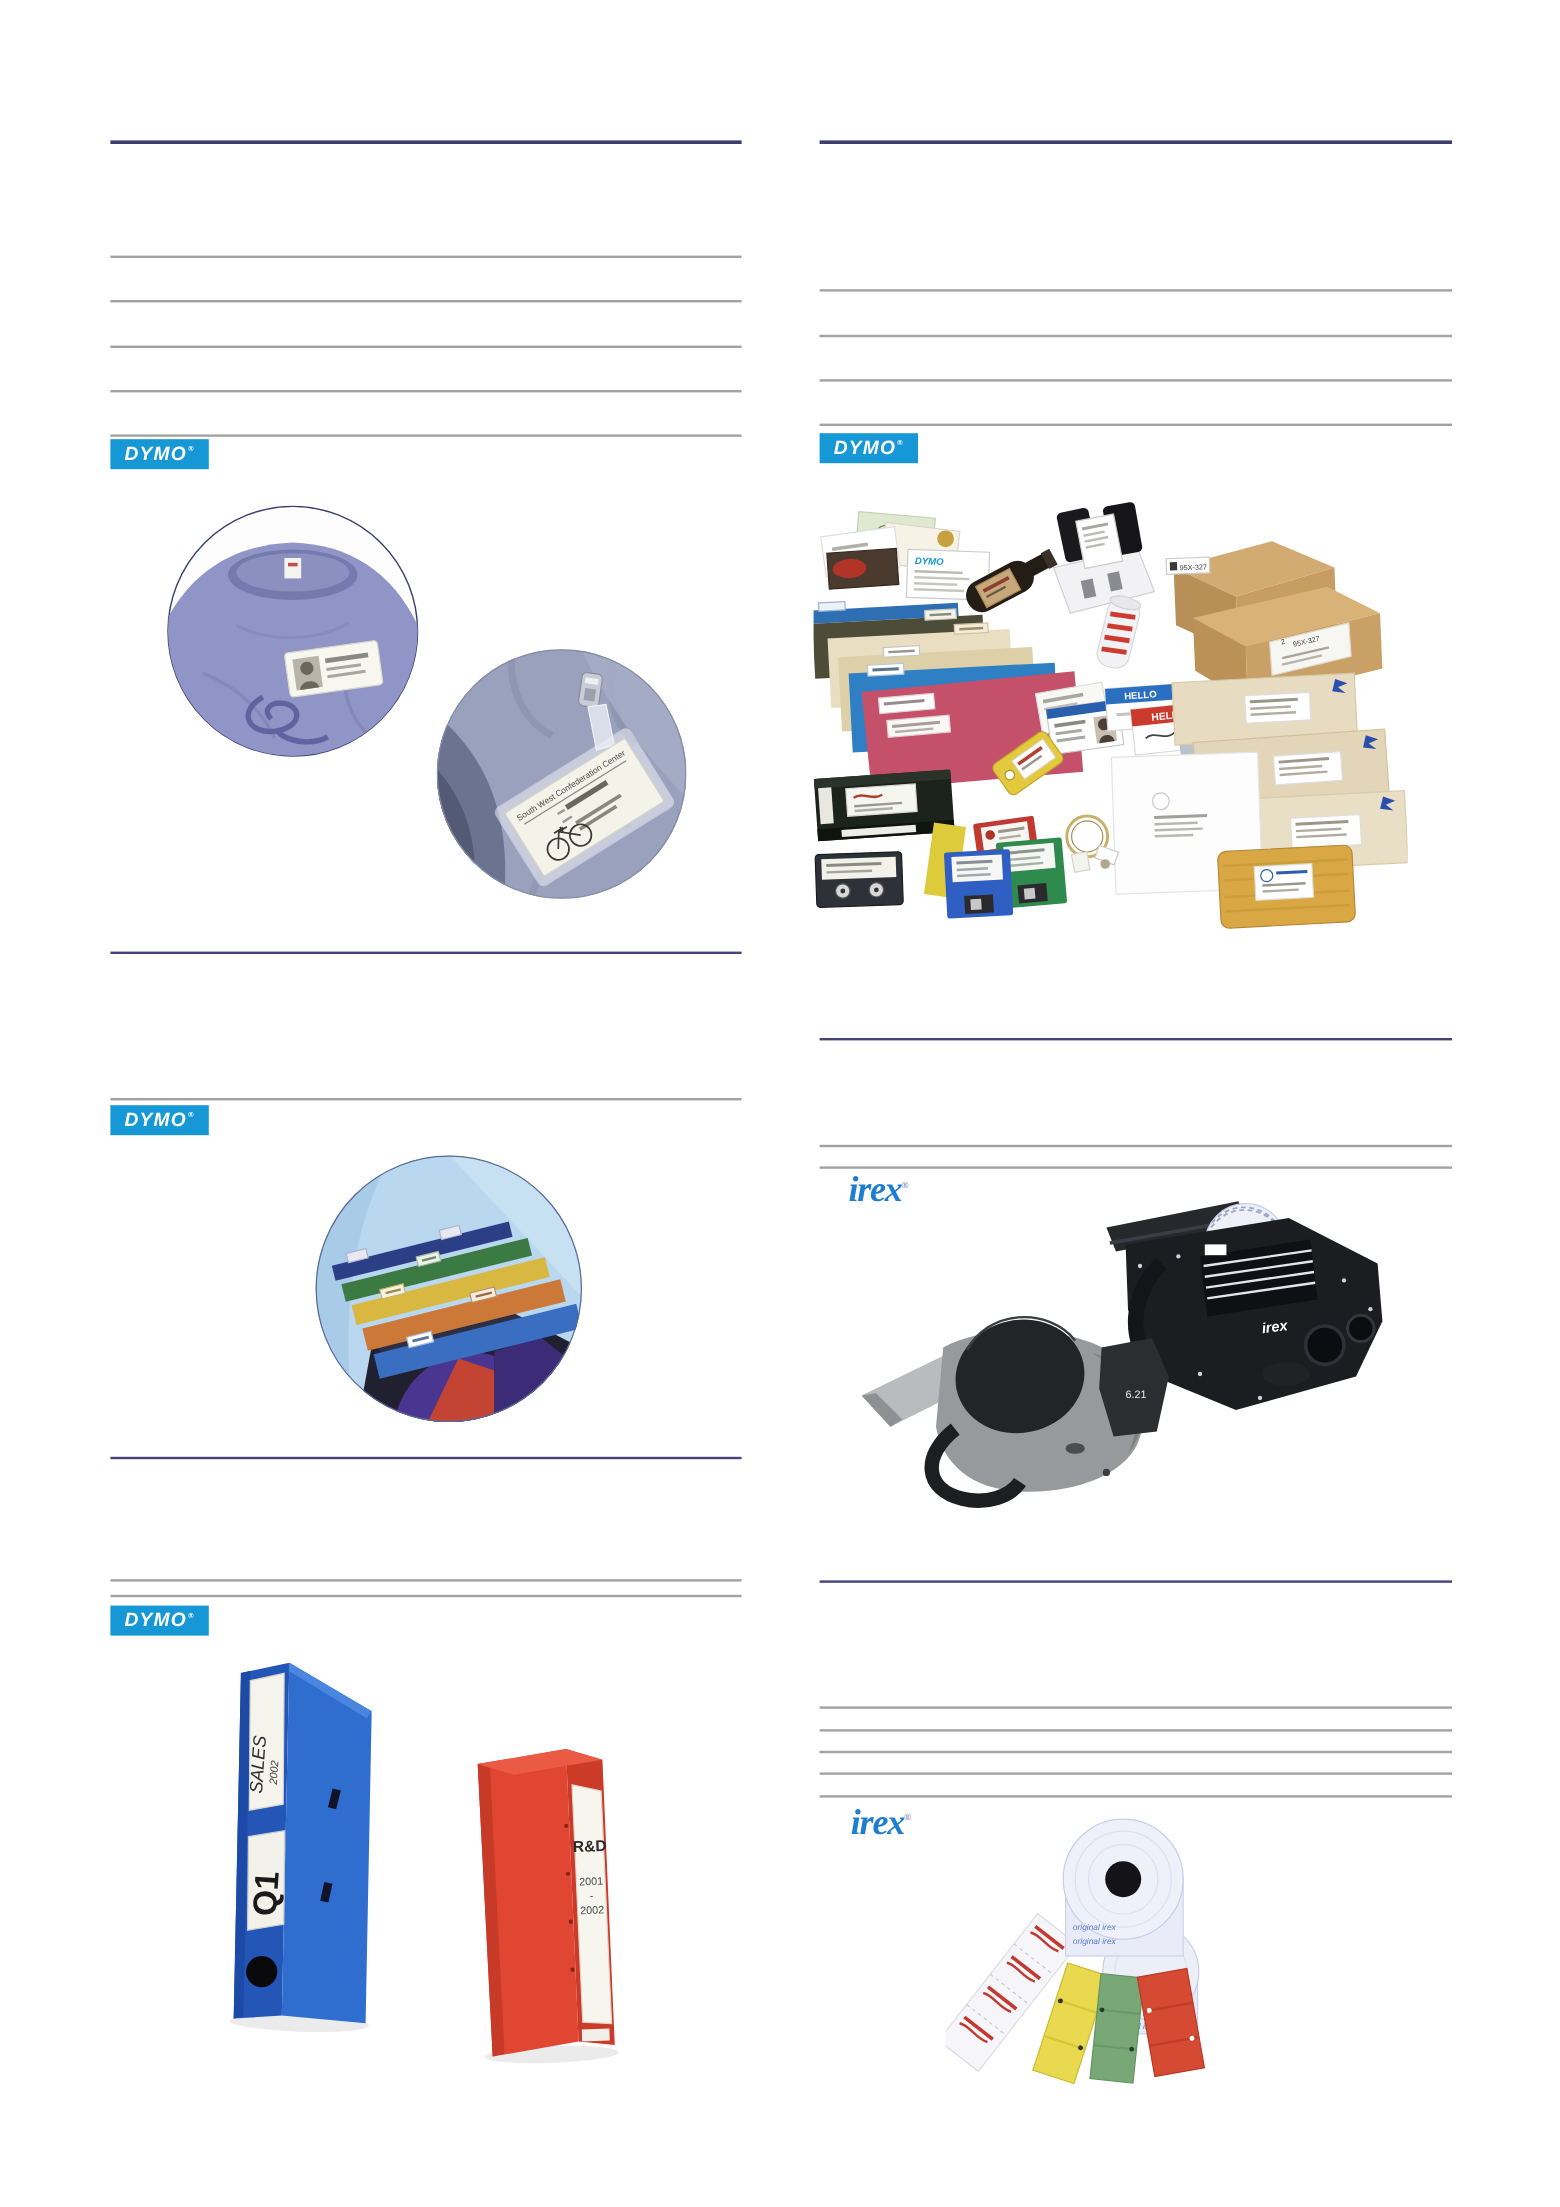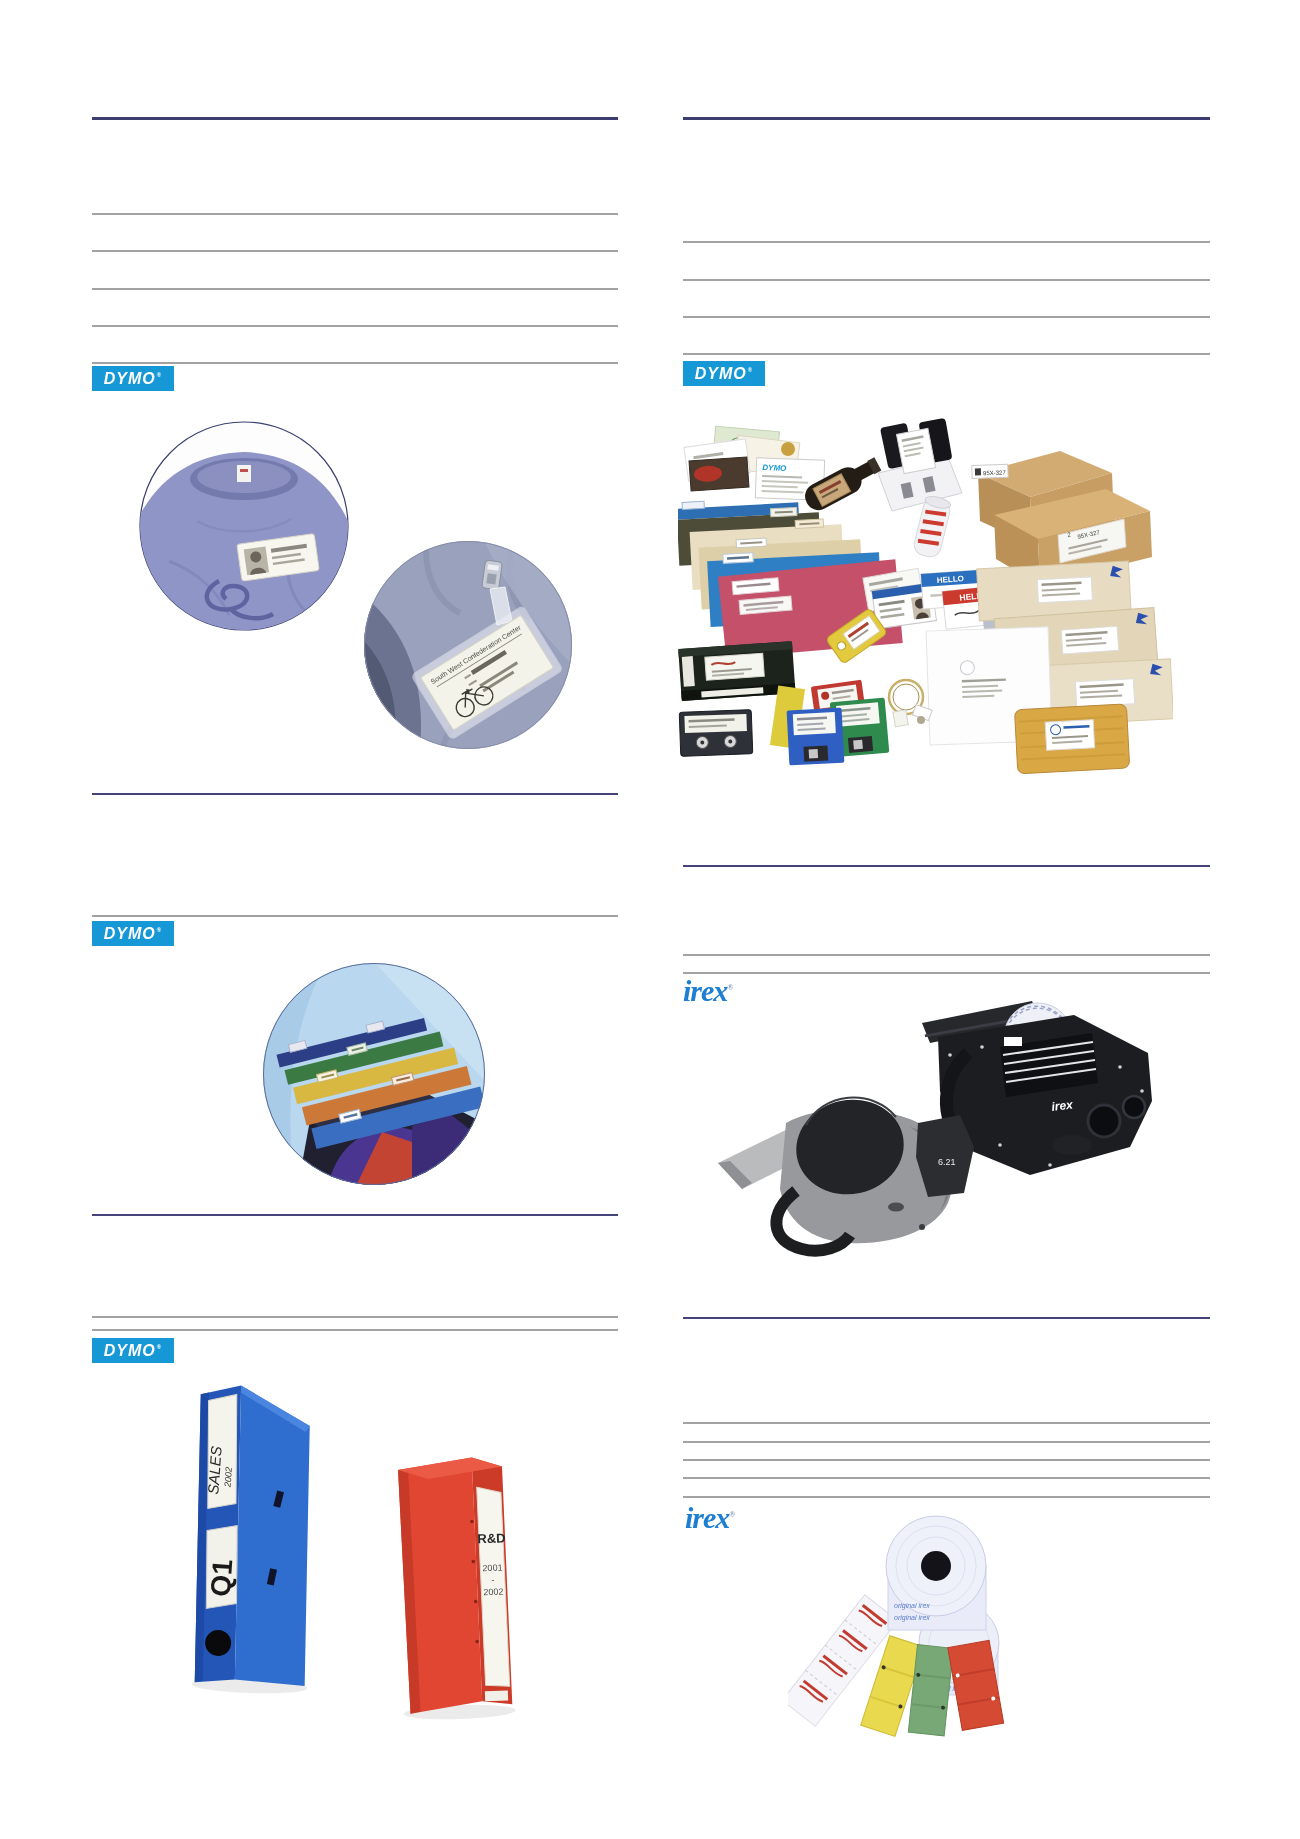--- a/index.html
+++ b/index.html
@@ -11,21 +11,21 @@
   .rule-navy-thin { height:2px; background:#44447a; }
   .rule-gray  { height:2px; background:#a2a2a2; }
 
   .dymo-logo { position:absolute; width:82px; height:25px; background:#1697d6;
                color:#ffffff; display:flex; align-items:center; justify-content:center;
                font-weight:bold; font-style:italic; font-size:16px; letter-spacing:1px; }
   .dymo-logo sup { font-size:6px; font-style:normal; margin-left:1px; transform:translateY(-4px); }
 
   .irex-logo { position:absolute; color:#1e7fd2; font-family:"Liberation Serif", serif;
                font-weight:bold; font-style:italic; font-size:30px; line-height:20px;
-               letter-spacing:-1px; }
+               letter-spacing:-1px;margin-left:24px; }
   .irex-logo sup { font-size:8px; color:#8899bb; font-style:normal; letter-spacing:0; }
 
   .photo { position:absolute; }
   svg text { font-family:"Liberation Sans", sans-serif; }
 </style>
 </head>
 <body>
 
 <div class="page">
 

